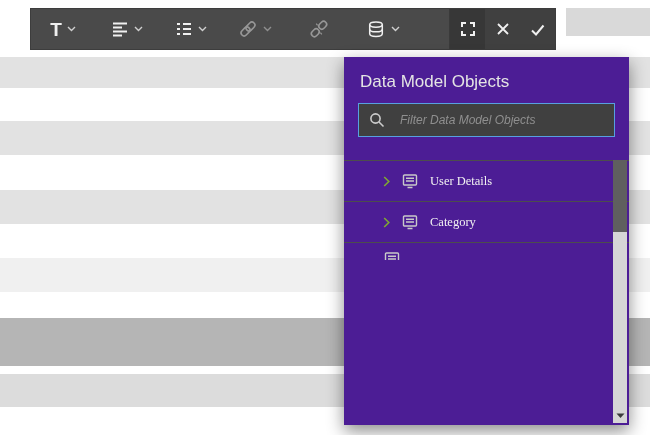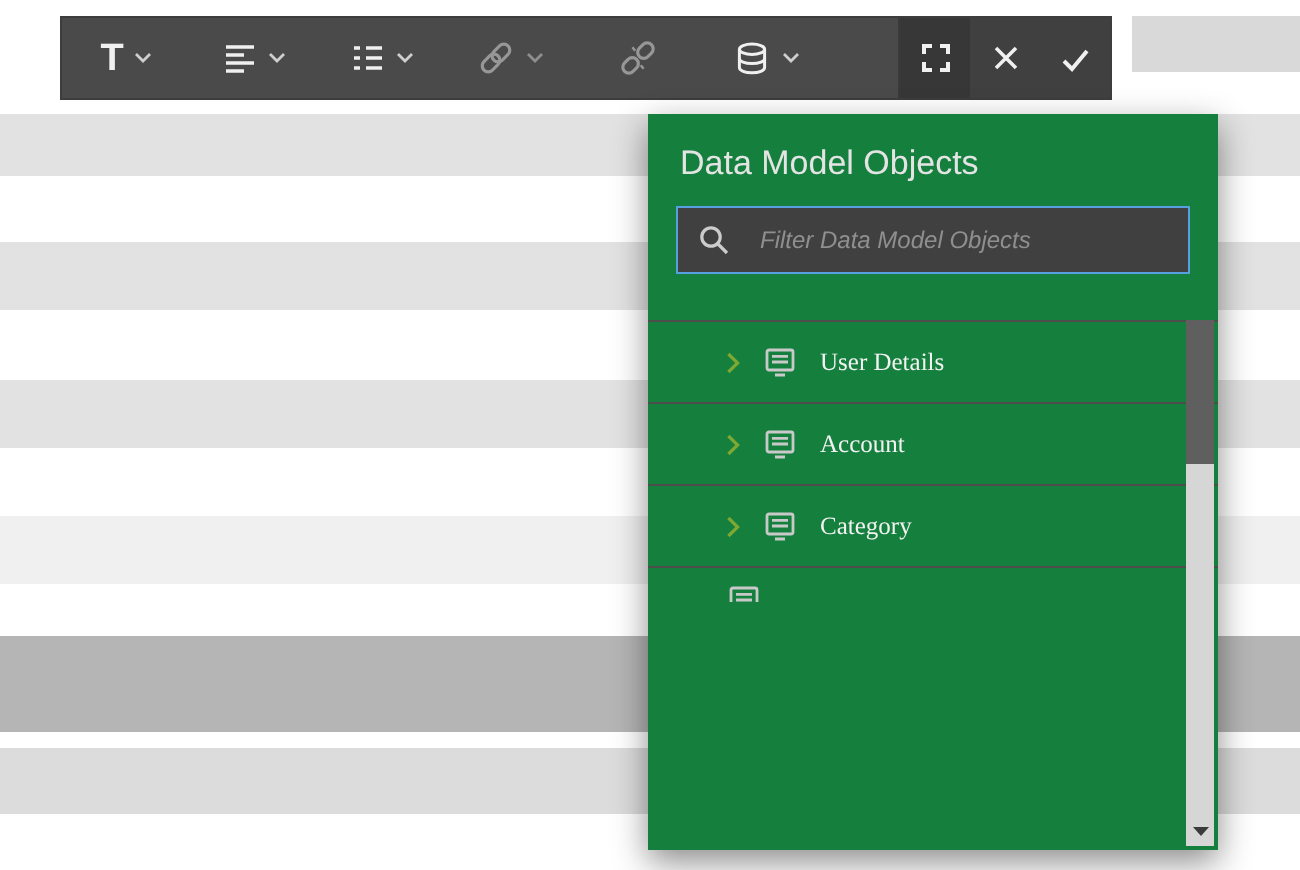--- a/index.html
+++ b/index.html
@@ -17,21 +17,21 @@
   .tb{display:flex;align-items:center;justify-content:center;gap:5px;background:transparent;border:none;
       color:#f0f0f0;width:64px;padding:0;cursor:pointer;}
   .tb.disabled{color:#979797;}
   .tb-right{margin-left:auto;display:flex;background:#404040;border-left:1px solid #3a3a3a;}
   .tb-right .tb{width:35px;}
   .tb-right .tb.active{background:#373737;}
   .tglyph{font-size:19px;font-weight:600;line-height:1;}
   .chev{display:flex;}
 
   
-  .panel{position:absolute;left:324px;top:57px;width:285px;height:368px;background:#15803d;z-index:3;
+  .panel{position:absolute;left:344px;top:57px;width:285px;height:368px;background:#4c1d95;z-index:3;
          box-shadow:0 6px 16px rgba(0,0,0,.45);box-sizing:border-box;}
   .panel-title{color:#e4e4e4;font-size:17px;padding:15px 16px 11px;}
   .searchbox{margin:0 14px 12px;height:34px;border:1px solid #57a0e0;background:#404040;display:flex;
              align-items:center;padding:0 9px;gap:12px;box-sizing:border-box;}
   .searchbox input{flex:1;background:transparent;border:none;outline:none;color:#dddddd;font-size:12px;
                    font-style:italic;font-family:inherit;min-width:0;}
   .searchbox input::placeholder{color:#8f8f8f;font-style:italic;}
 
   .list{position:absolute;left:0;right:0;top:103px;bottom:0;overflow:hidden;}
   .row{height:41px;display:flex;align-items:center;border-top:1px solid #4d4d4d;box-sizing:border-box;
@@ -191,48 +191,34 @@
         </span>
         <span class="obj-icon">
           <svg width="18" height="18" viewBox="0 0 18 18" stroke="currentColor" stroke-width="1.4" fill="none">
             <rect x="2.5" y="3" width="13" height="10" rx="1"></rect>
             <path d="M5 6.2 H13 M5 9 H13 M6.5 15.5 H11.5"></path>
           </svg>
         </span>
         <span class="row-label">User Details</span>
       </div>
 
+
+
       <div class="row child">
         <span class="chev-r">
           <svg width="7" height="11" viewBox="0 0 7 11">
               <path d="M1.2 1 L5.8 5.5 L1.2 10" fill="none" stroke="currentColor" stroke-width="1.6"></path>
             </svg>
         </span>
         <span class="obj-icon">
           <svg width="18" height="18" viewBox="0 0 18 18" stroke="currentColor" stroke-width="1.4" fill="none">
             <rect x="2.5" y="3" width="13" height="10" rx="1"></rect>
             <path d="M5 6.2 H13 M5 9 H13 M6.5 15.5 H11.5"></path>
           </svg>
         </span>
-        <span class="row-label">Account</span>
-      </div>
-
-
-      <div class="row child">
-        <span class="chev-r">
-          <svg width="7" height="11" viewBox="0 0 7 11">
-              <path d="M1.2 1 L5.8 5.5 L1.2 10" fill="none" stroke="currentColor" stroke-width="1.6"></path>
-            </svg>
-        </span>
-        <span class="obj-icon">
-          <svg width="18" height="18" viewBox="0 0 18 18" stroke="currentColor" stroke-width="1.4" fill="none">
-            <rect x="2.5" y="3" width="13" height="10" rx="1"></rect>
-            <path d="M5 6.2 H13 M5 9 H13 M6.5 15.5 H11.5"></path>
-          </svg>
-        </span>
         <span class="row-label">Category</span>
       </div>
 
 
       <div class="row child partial">
         <span class="obj-icon">
           <svg width="18" height="18" viewBox="0 0 18 18" stroke="currentColor" stroke-width="1.4" fill="none">
             <rect x="2.5" y="3" width="13" height="10" rx="1"></rect>
             <path d="M5 6.2 H13 M5 9 H13"></path>
           </svg>

